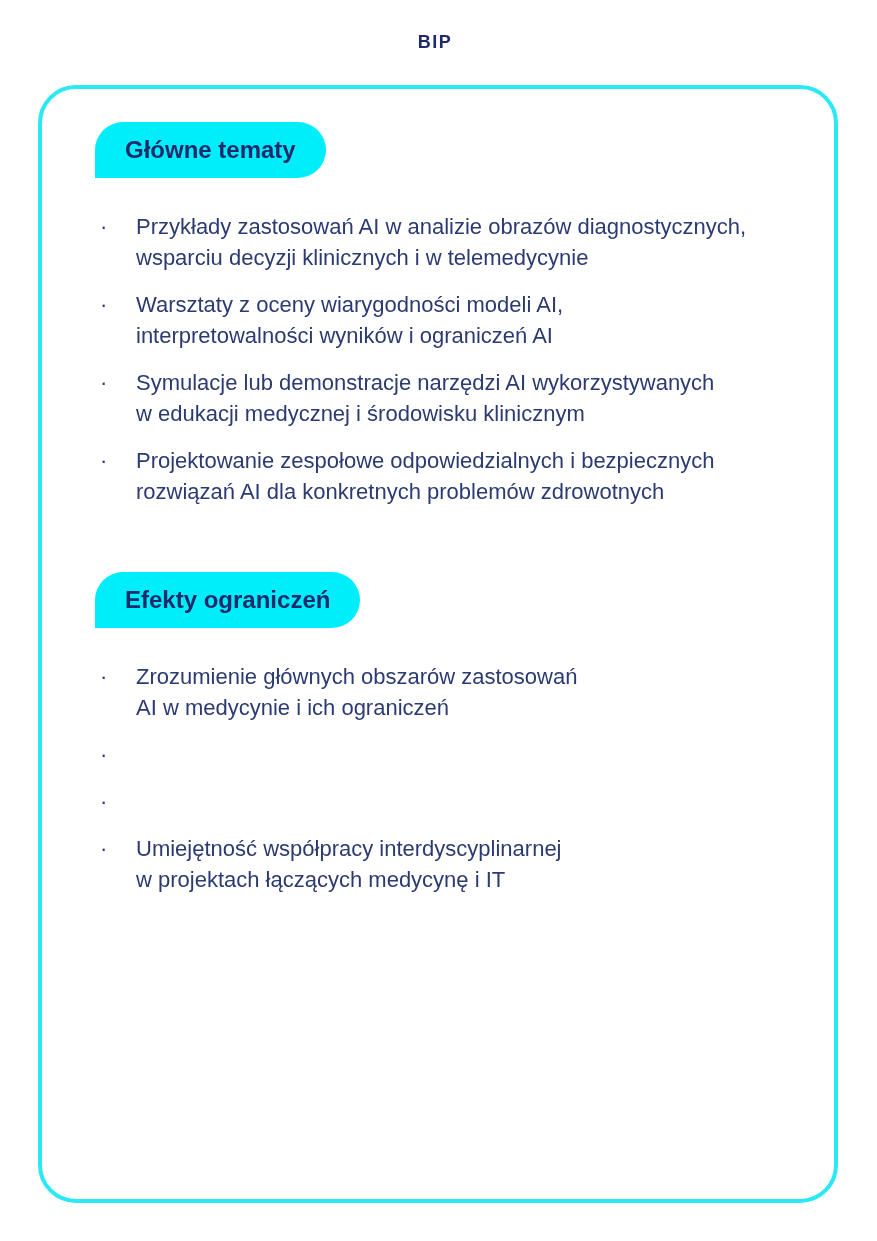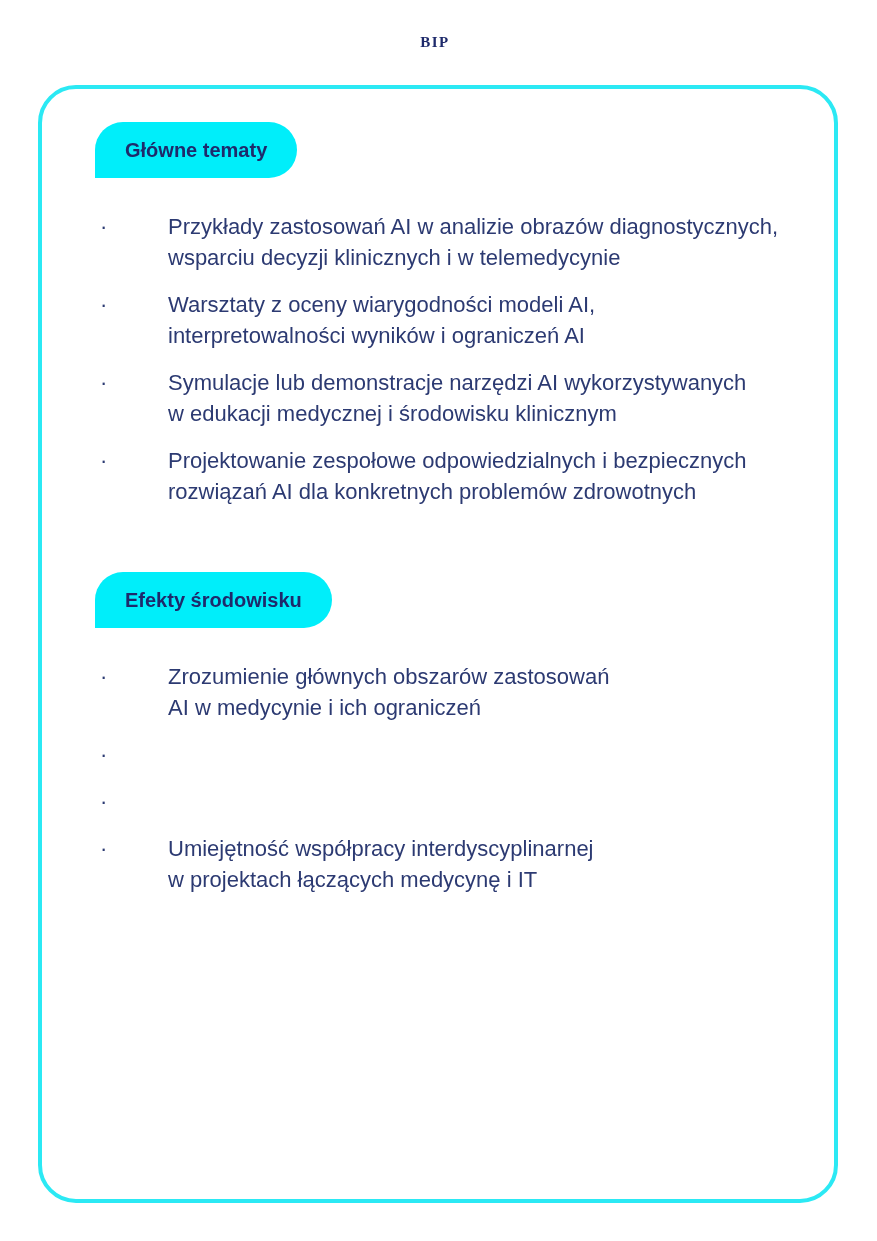--- a/index.html
+++ b/index.html
@@ -18,36 +18,35 @@
     overflow:hidden;
   }
   .page-title{
     position:absolute;top:0;left:0;width:877px;height:85px;
     display:flex;align-items:center;justify-content:center;
     color:var(--navy);
     font-size:20px;font-weight:700;letter-spacing:-0.3px;
     white-space:nowrap;
   }
   .title-prefix{
-    font-size:15px;font-weight:700;letter-spacing:1.5px;
+    font-size:18px;font-weight:700;letter-spacing:1.5px;
     margin-right:7px;
-    font-family:Liberation Serif, serif;
   }
   .content-frame{
     position:absolute;left:38px;top:85px;
     width:800px;height:1118px;
     border:4px solid var(--border);
     border-radius:38px;
     padding:33px 40px 0 53px;
   }
   .pill{
     display:inline-block;
     background:var(--accent);
     color:var(--navy);
-    font-size:20px;font-weight:700;
+    font-size:24px;font-weight:700;
     line-height:56px;height:56px;
     padding:0 30px;
     border-radius:28px 28px 28px 0;
     white-space:nowrap;
   }
   .topic-list{
     list-style:none;
     margin:33px 0 0 5px;
     padding:0;
   }
@@ -57,21 +56,21 @@
     font-size:22px;
     line-height:31px;
     font-weight:300;
   }
   .topic-item + .topic-item{margin-top:16px;}
   .bullet{
     flex:0 0 36px;
     color:var(--body-navy);
     font-size:22px;
   }
-  .item-text{white-space:nowrap;margin-left:32px;}
+  .item-text{white-space:nowrap;}
   .topic-section.second{margin-top:65px;}
 </style>
 </head>
 <body>
 
 <div class="page-title">
   <span class="title-prefix">BIP</span>
 </div>
 
 <div class="content-frame">
@@ -95,21 +94,21 @@
         </li>
         <li class="topic-item">
           <span class="bullet">·</span>
           <span class="item-text">Projektowanie zespołowe odpowiedzialnych i bezpiecznych<br>rozwiązań AI dla konkretnych problemów zdrowotnych</span>
         </li>
       </ul>
   </section>
 
   <section class="topic-section second">
     <div class="pill">
-      <span>Efekty środowisku</span>
+      <span>Efekty ograniczeń</span>
     </div>
     <ul class="topic-list">
         <li class="topic-item">
           <span class="bullet">·</span>
           <span class="item-text">Zrozumienie głównych obszarów zastosowań<br>AI w medycynie i ich ograniczeń</span>
         </li>
         <li class="topic-item">
           <span class="bullet">·</span>
         </li>
         <li class="topic-item">

